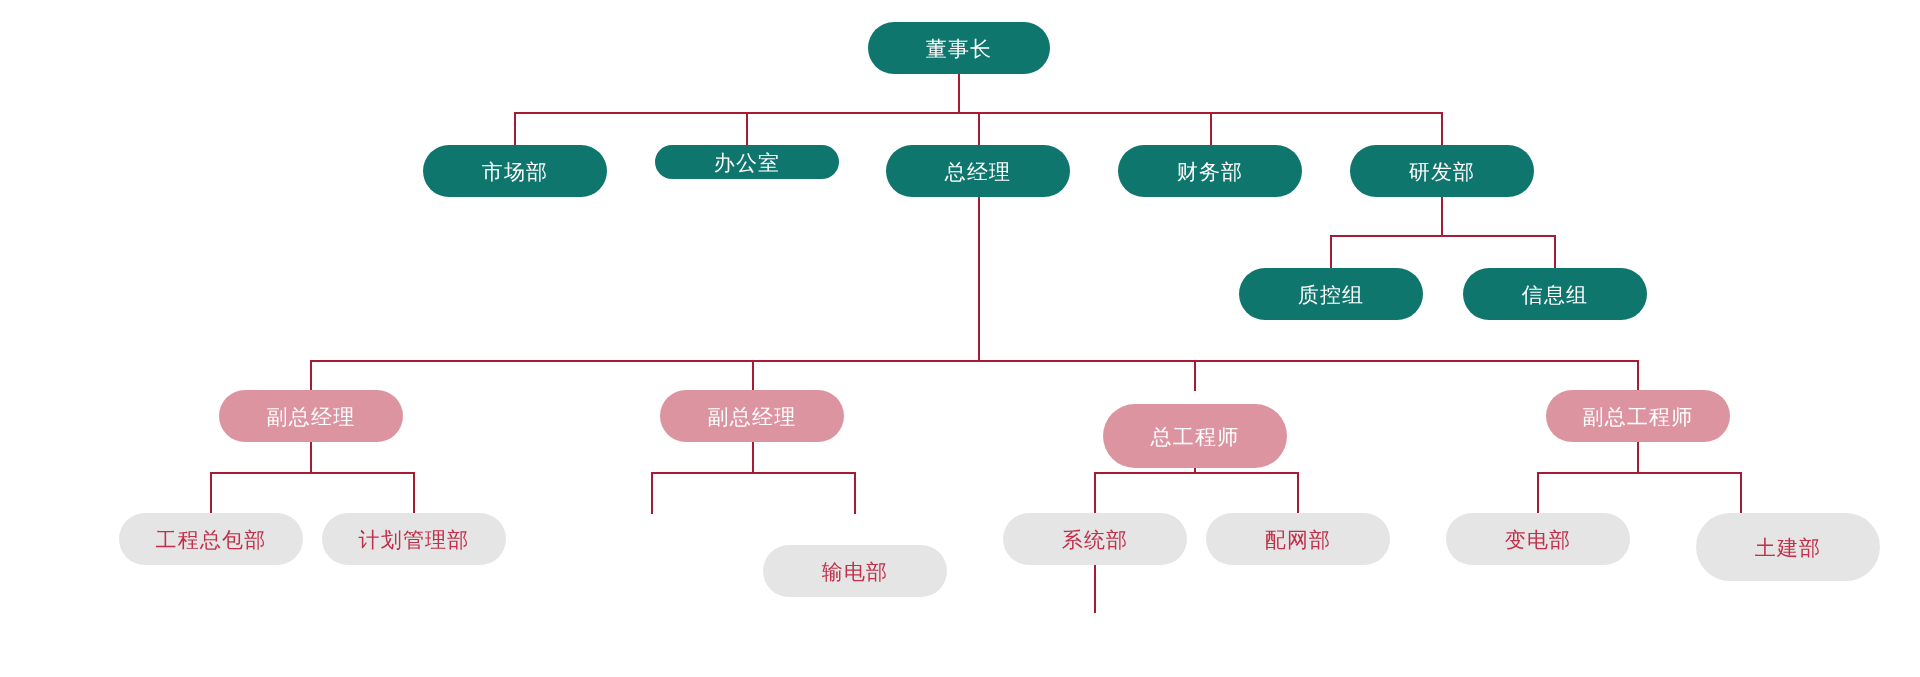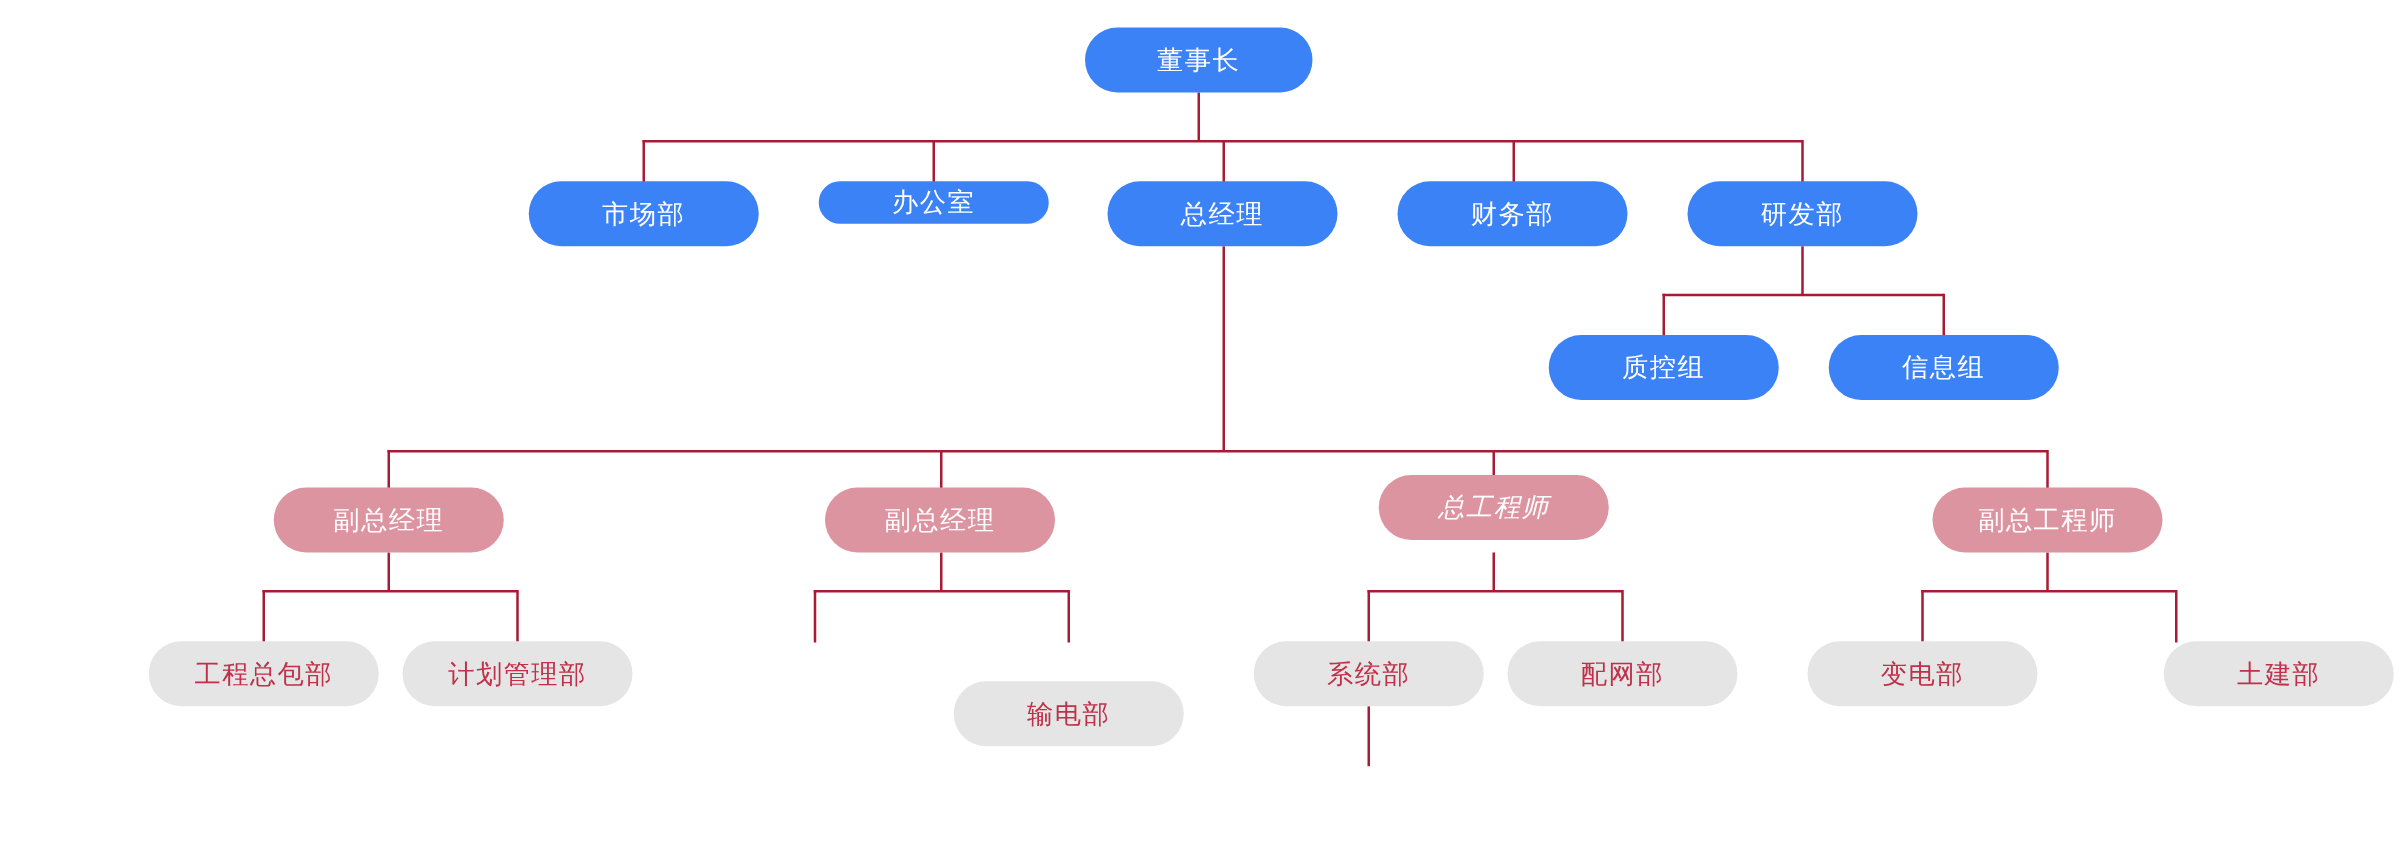--- a/index.html
+++ b/index.html
@@ -31,21 +31,21 @@
     justify-content:center;
     box-sizing:border-box;
     border-radius:999px;
     font-size:21px;
     letter-spacing:1.2px;
     line-height:1;
     white-space:nowrap;
     user-select:none;
   }
   .node.primary{
-    background:#3b82f6;
+    background:#0f766e;
     color:#ffffff;
   }
   .node.secondary{
     background:#dd94a1;
     color:#ffffff;
   }
   .node.leaf{
     background:#e5e5e5;
     color:#c0304a;
   }
@@ -130,21 +130,21 @@
   </div>
 
   <div class="node secondary" style="left:219px; top:390px; width:184px; height:52px;">
     <span>副总经理</span>
   </div>
 
   <div class="node secondary" style="left:660px; top:390px; width:184px; height:52px;">
     <span>副总经理</span>
   </div>
 
-  <div class="node secondary" style="left:1103px; top:380px; width:184px; height:52px;font-style:italic;">
+  <div class="node secondary" style="left:1103px; top:404px; width:184px; height:64px;">
     <span>总工程师</span>
   </div>
 
   <div class="node secondary" style="left:1546px; top:390px; width:184px; height:52px;">
     <span>副总工程师</span>
   </div>
 
   <div class="node leaf" style="left:119px; top:513px; width:184px; height:52px;">
     <span>工程总包部</span>
   </div>
@@ -163,18 +163,18 @@
   </div>
 
   <div class="node leaf" style="left:1206px; top:513px; width:184px; height:52px;">
     <span>配网部</span>
   </div>
 
   <div class="node leaf" style="left:1446px; top:513px; width:184px; height:52px;">
     <span>变电部</span>
   </div>
 
-  <div class="node leaf" style="left:1731px; top:513px; width:184px; height:52px;">
+  <div class="node leaf" style="left:1696px; top:513px; width:184px; height:68px;">
     <span>土建部</span>
   </div>
 
 
 </div>
 
 </body></html>

